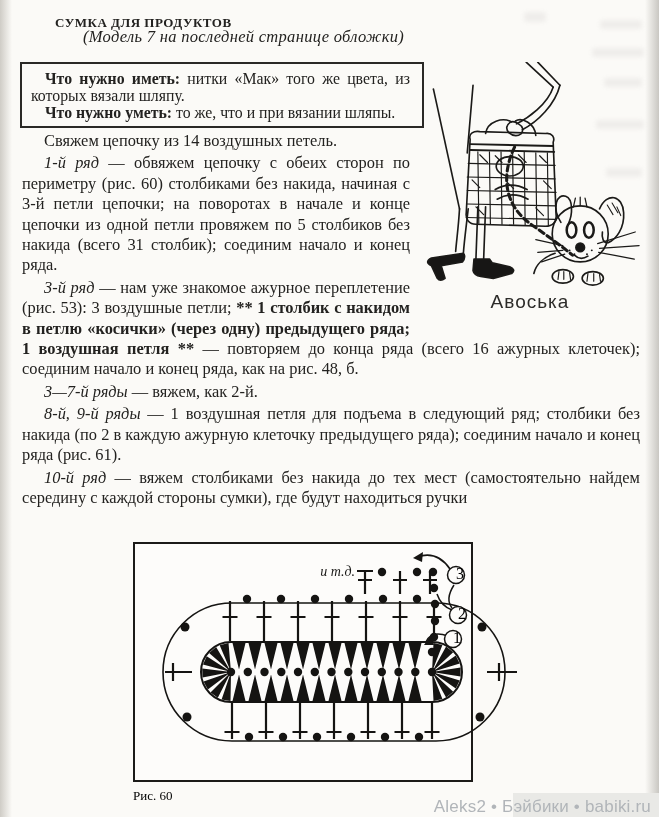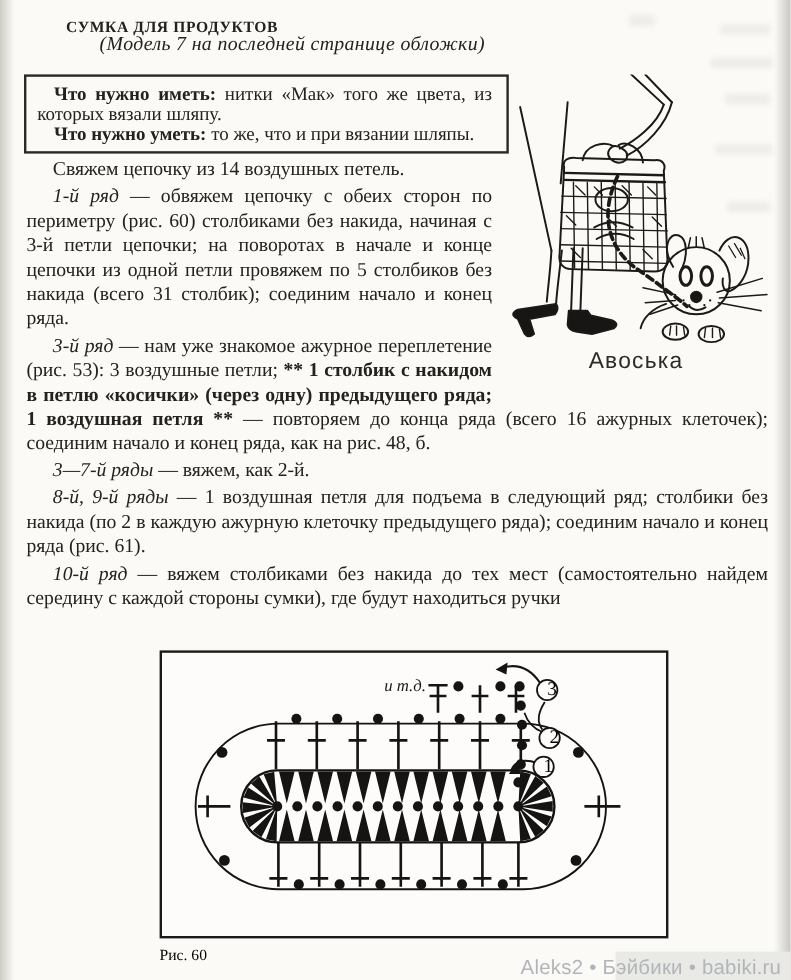--- a/index.html
+++ b/index.html
@@ -21,21 +21,21 @@
                 font-size:19px;color:#2c2b29;margin-top:2px;letter-spacing:1px;}
 
   .reqbox{box-sizing:border-box;width:404px;border:2px solid #2a2926;padding:3px 9px 5px 9px;line-height:17px;font-size:15.8px;}
   .reqbox p{margin:0;text-indent:14px;}
 
   .para{margin:2px;text-indent:22px;hyphens:auto;}
   .para:first-of-type{margin-top:3px;}
   .seg-b{font-weight:bold;}
   .seg-i{font-style:italic;}
 
-  .figure{position:absolute;left:133px;top:542px;width:424px;height:240px;box-sizing:border-box;
+  .figure{position:absolute;left:133px;top:542px;width:340px;height:240px;box-sizing:border-box;
           border:2.4px solid #1b1a18;background:#fdfcfa;}
   .fig-caption{position:absolute;left:133px;top:788px;width:394px;text-align:left;font-size:13px;color:#000000;}
 
   .wm-strip{position:absolute;left:513px;top:793px;width:146px;height:24px;background:#e9e9e6;}
   .watermark{position:absolute;right:8px;top:797px;font-family:"Liberation Sans",sans-serif;
              font-size:17px;color:#b1b5b9;letter-spacing:.2px;}
 </style>
 </head>
 <body>
 

